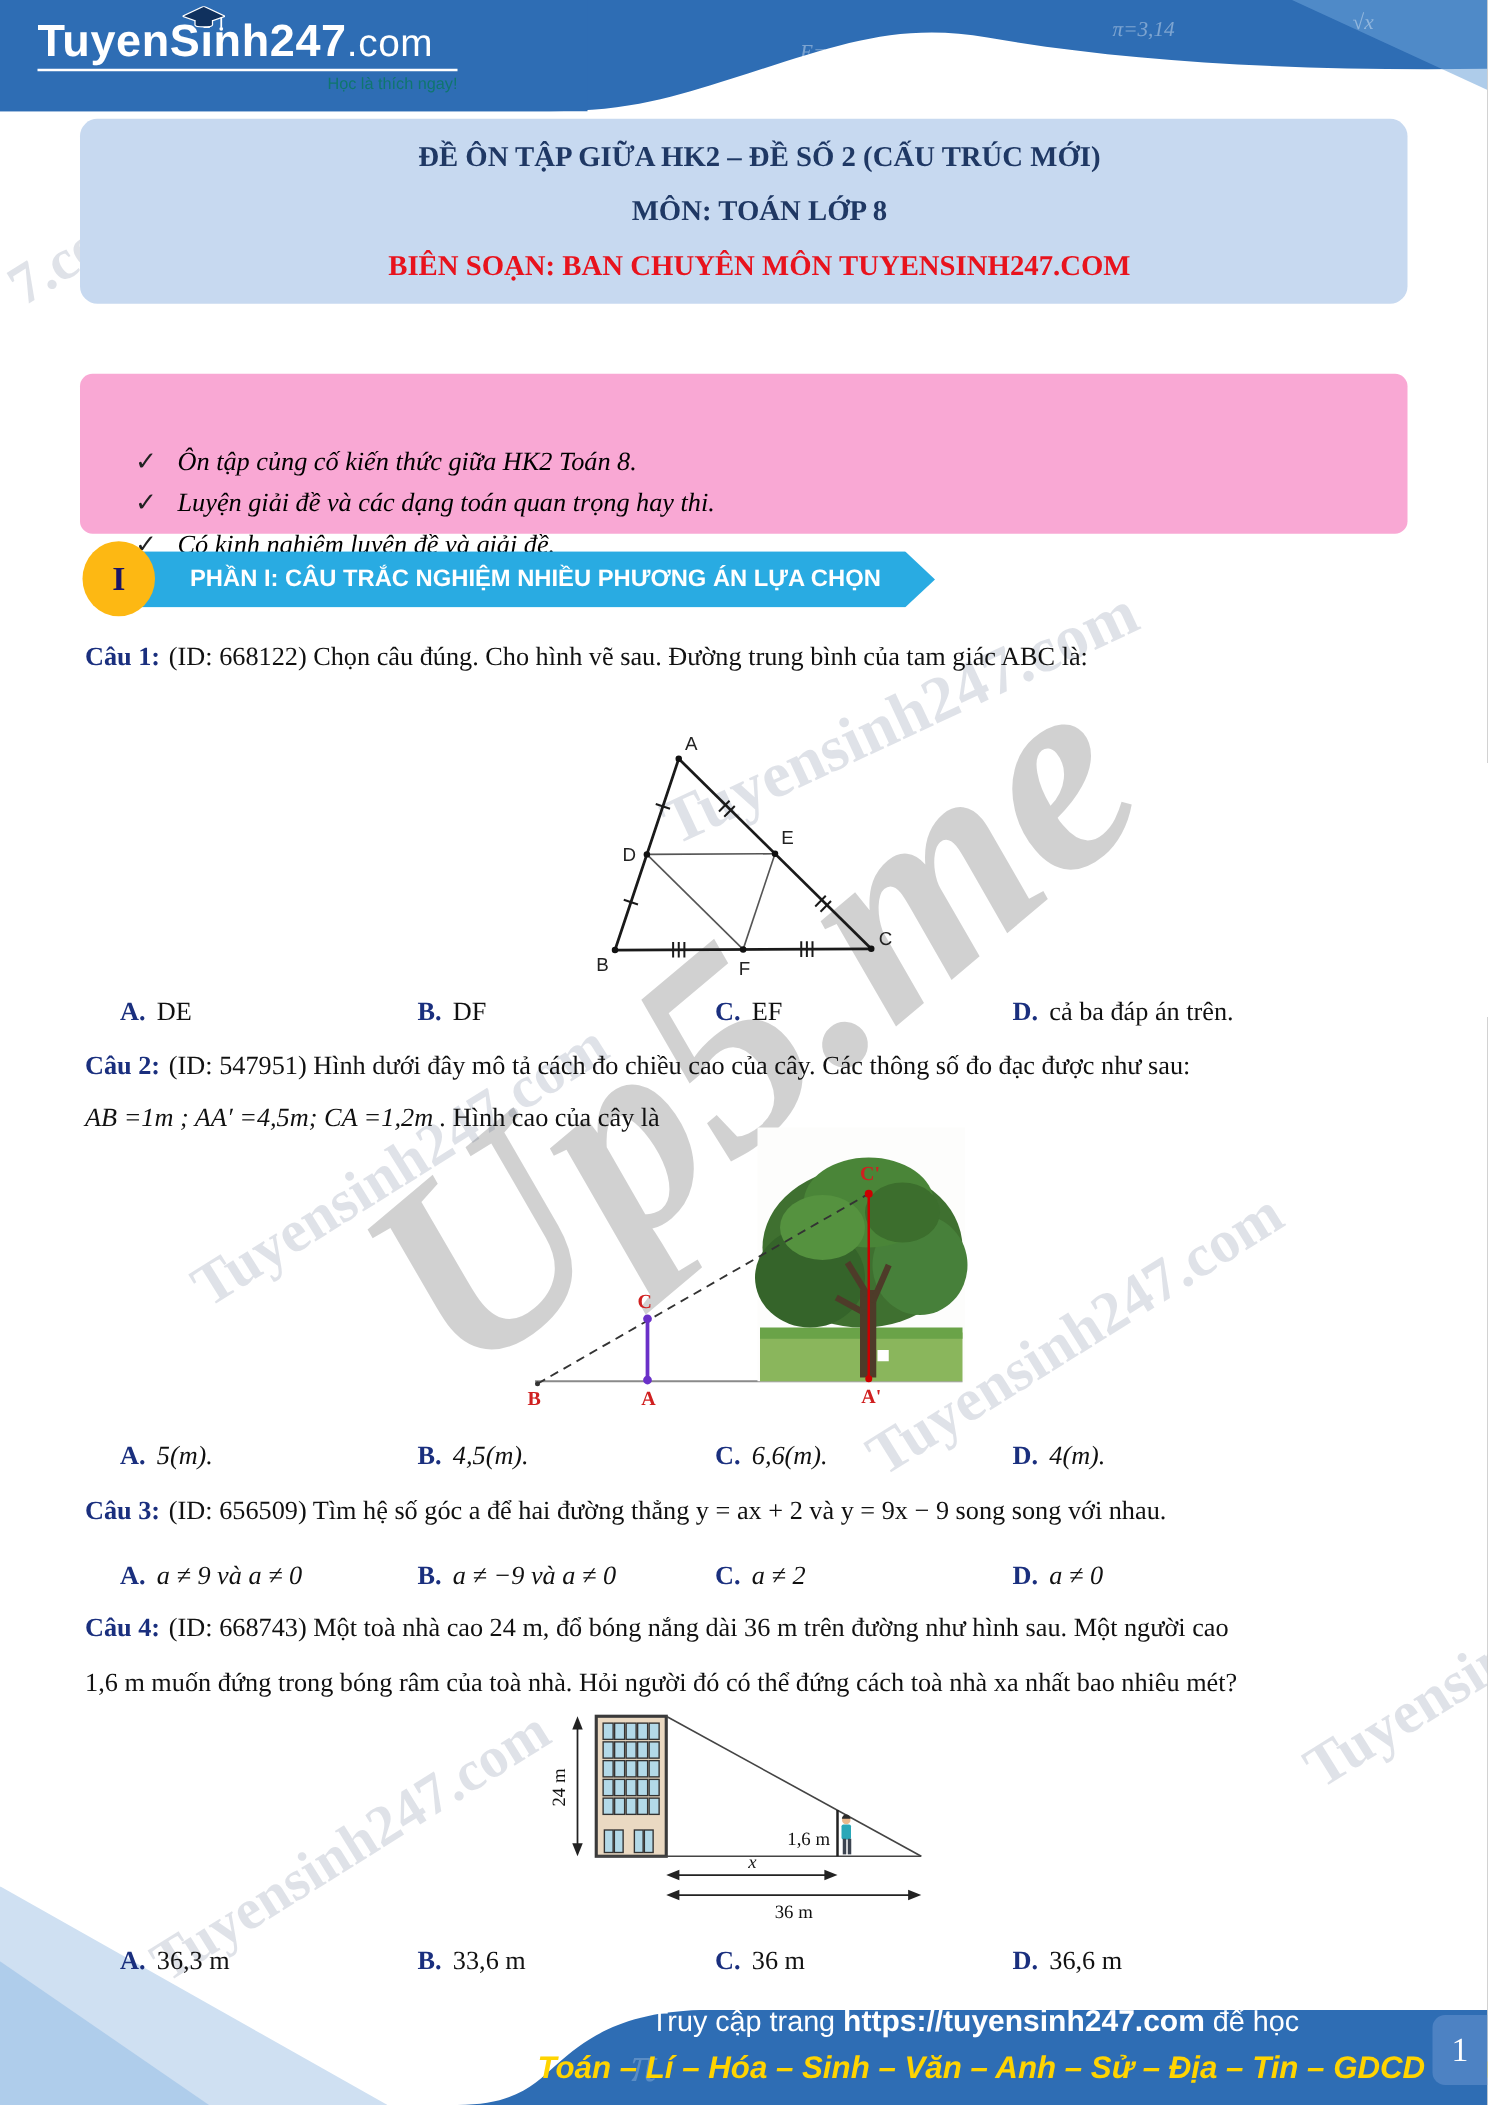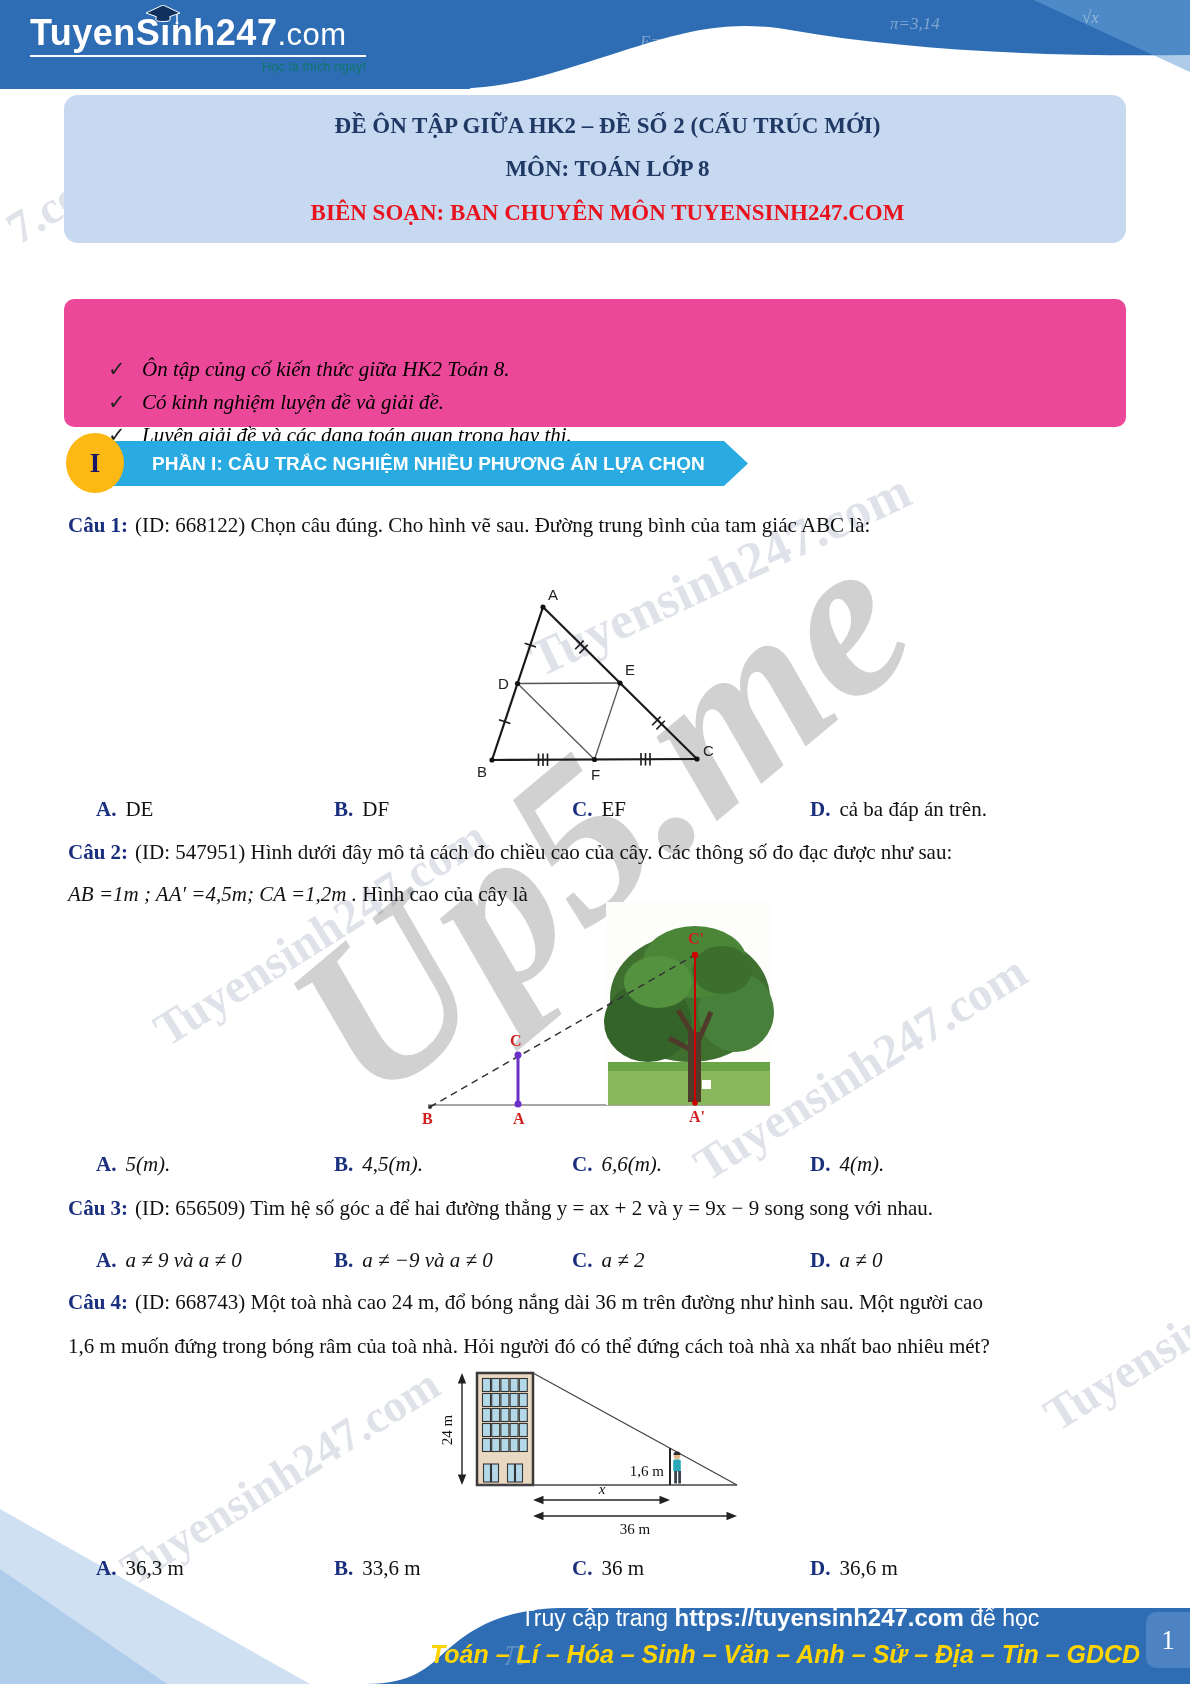--- a/index.html
+++ b/index.html
@@ -28,21 +28,21 @@
 
   
   .title-box { position:absolute; left:64px; top:95px; width:1062px; height:148px; z-index:2;
                background:#c7d9f0; border-radius:14px; display:flex; flex-direction:column;
                justify-content:space-evenly; text-align:center; }
   .title-line { font-weight:bold; font-size:23px; color:#1f3864; white-space:nowrap;margin-left:25px; }
   .title-line.red { color:#e8131d; }
 
   
   .obj-box { position:absolute; left:64px; top:299px; width:1062px; height:128px; z-index:2;
-             background:#ec4899; border-radius:10px; padding:10px 0 0 44px; }
+             background:#f9a8d4; border-radius:10px; padding:10px 0 0 44px; }
   .obj-badge { position:absolute; left:76px; top:256px; width:250px; height:54px; z-index:3;
                background:#1b1566; border-radius:12px 12px 12px 2px; display:flex; align-items:center;
                padding-left:16px; gap:12px; }
   .obj-badge-label { color:#fff; font-family:"Liberation Sans",sans-serif; font-weight:bold;
                      font-size:22px; letter-spacing:.5px; }
   .obj-item { font-style:italic; font-size:21px; line-height:33px; color:#000; }
   .obj-check { display:inline-block; width:34px; font-style:normal; color:#222; }
 
   
   .sec-banner { position:absolute; left:100px; top:441px; width:648px; height:45px; z-index:2;
@@ -124,22 +124,22 @@
 
   <div class="title-box">
     <div class="title-line">ĐỀ ÔN TẬP GIỮA HK2 – ĐỀ SỐ 2 (CẤU TRÚC MỚI)</div>
     <div class="title-line">MÔN: TOÁN LỚP 8</div>
     <div class="title-line red">BIÊN SOẠN: BAN CHUYÊN MÔN TUYENSINH247.COM</div>
   </div>
 
   <div class="obj-box">
     <div style="height:44px;"></div>
     <div class="obj-item"><span class="obj-check">✓</span><span>Ôn tập củng cố kiến thức giữa HK2 Toán 8.</span></div>
+    <div class="obj-item"><span class="obj-check">✓</span><span>Luyện giải đề và các dạng toán quan trọng hay thi.</span></div>
     <div class="obj-item"><span class="obj-check">✓</span><span>Có kinh nghiệm luyện đề và giải đề.</span></div>
-    <div class="obj-item"><span class="obj-check">✓</span><span>Luyện giải đề và các dạng toán quan trọng hay thi.</span></div>
   </div>
 
   <div class="sec-banner">PHẦN I: CÂU TRẮC NGHIỆM NHIỀU PHƯƠNG ÁN LỰA CHỌN</div>
   <div class="sec-circle">I</div>
 
   <p class="q" style="top:513px;">
     <span class="qlabel">Câu 1:</span><span>(ID: 668122) Chọn câu đúng. Cho hình vẽ sau. Đường trung bình của tam giác ABC là:</span>
   </p>
 
   <svg class="fig" style="left:405px;top:550px;" width="312" height="240" viewBox="0 0 312 240">

